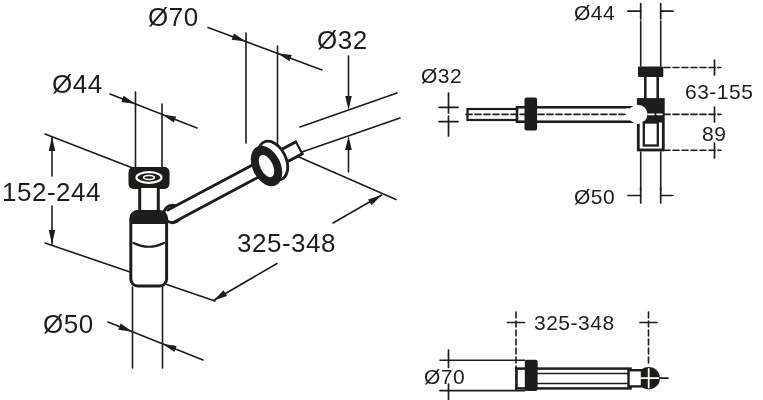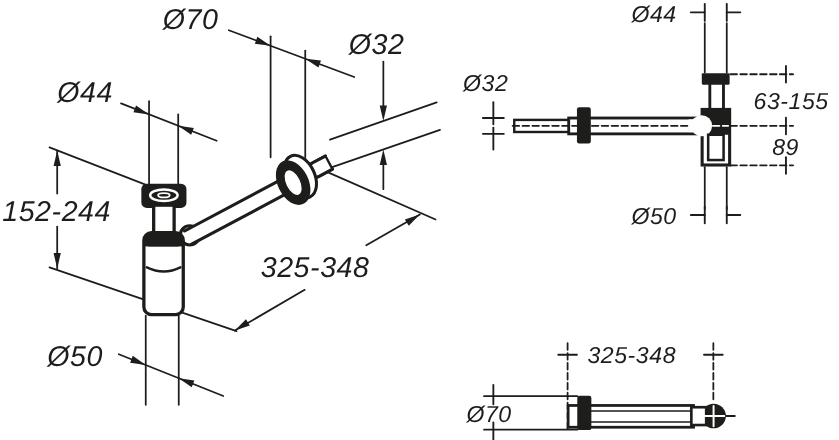--- a/index.html
+++ b/index.html
@@ -1,16 +1,16 @@
 <!DOCTYPE html>
 <html><head>
 <meta charset="utf-8">
 <style>
   html,body{margin:0;padding:0;background:#ffffff;}
-  .stage{position:relative;width:763px;height:400px;background:#ffffff;overflow:hidden;font-style:italic;}
+  .stage{position:relative;width:763px;height:400px;background:#ffffff;overflow:hidden;}
   svg{display:block;}
   text{font-family:"Liberation Sans","DejaVu Sans",sans-serif;fill:#1d1d1b;letter-spacing:0.5px;}
   .lbl-lg{font-size:26px;}
   .lbl-sm{font-size:21px;}
   .stroke{stroke:#1d1d1b;fill:none;}
   .fillb{fill:#1d1d1b;stroke:none;}
   .fillw{fill:#ffffff;stroke:none;}
   .dash{stroke:#1d1d1b;fill:none;stroke-dasharray:6 3;}
   .wdash{stroke:#ffffff;fill:none;stroke-dasharray:6 3;}
 </style>

